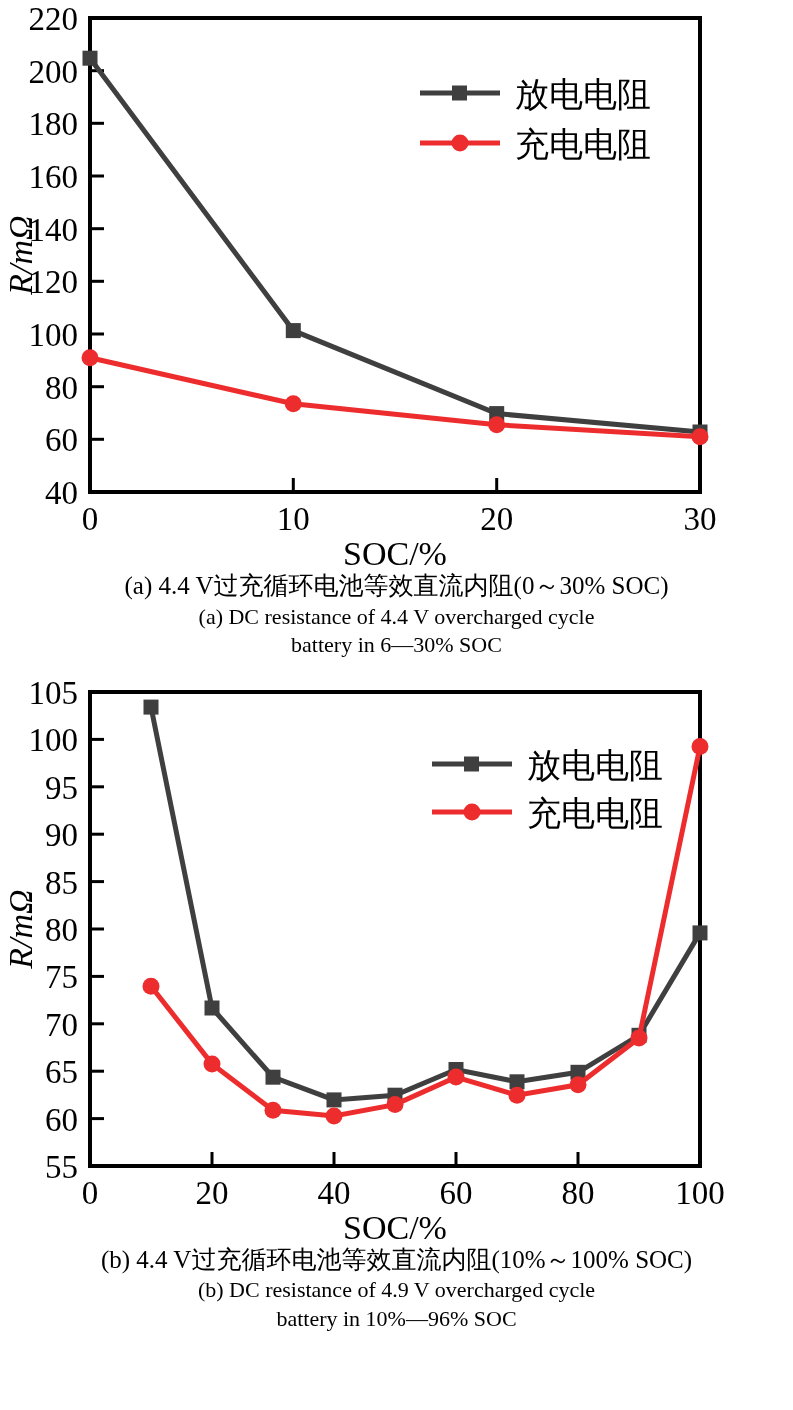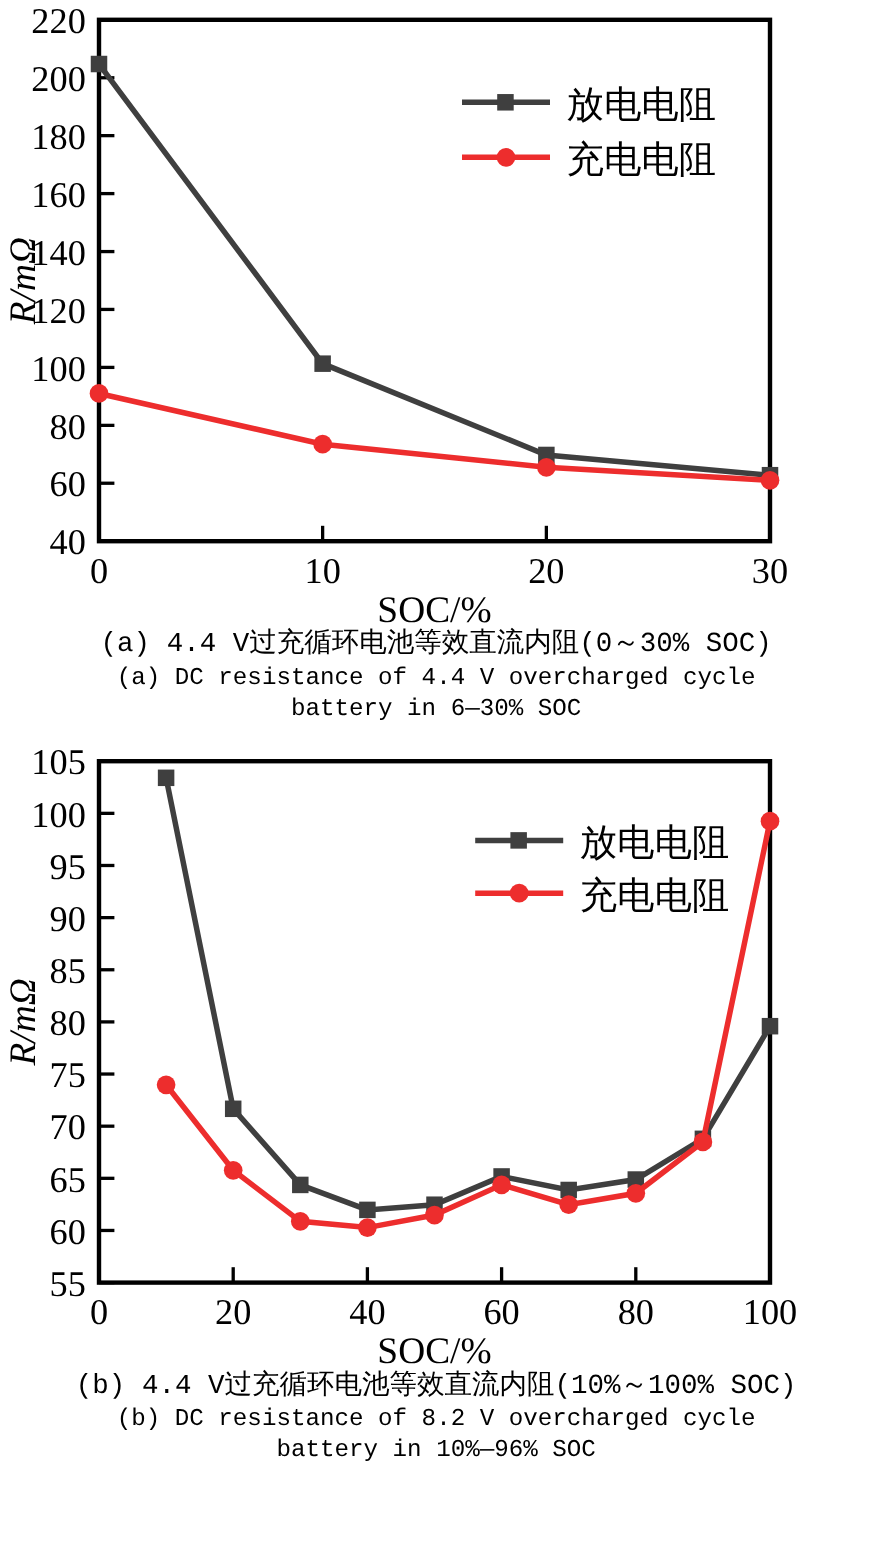--- a/index.html
+++ b/index.html
@@ -24,21 +24,21 @@
     width: 793px;
   }
   .plot-wrap {
     position: relative;
   }
   .plot-svg {
     display: block;
   }
   .caption {
     text-align: center;
-    font-family: Liberation Mono, monospace;
+    font-family: Liberation Serif, serif;
     font-size: 25px;
     line-height: 1.30;
     letter-spacing: 0px;
   }
   .caption div {
     white-space: nowrap;
   }
   .caption .cn {
     font-size: 25px;
   }
@@ -225,18 +225,18 @@
 
           <line x1="432" y1="138" x2="512" y2="138" stroke="#ed2d2d" stroke-width="5"></line>
           <circle cx="472" cy="138" r="8.5" fill="#ed2d2d"></circle>
           <text x="527" y="151" font-family="Liberation Serif, serif" font-size="34" fill="#000">充电电阻</text>
         </g>
       </svg>
     </div>
 
     <div class="caption">
       <div class="cn">(b) 4.4 V过充循环电池等效直流内阻(10%～100% SOC)</div>
-      <div class="en">(b) DC resistance of 8.2 V overcharged cycle</div>
+      <div class="en">(b) DC resistance of 4.9 V overcharged cycle</div>
       <div class="en">battery in 10%—96% SOC</div>
     </div>
   </div>
 
 </div>
 
 </body></html>

